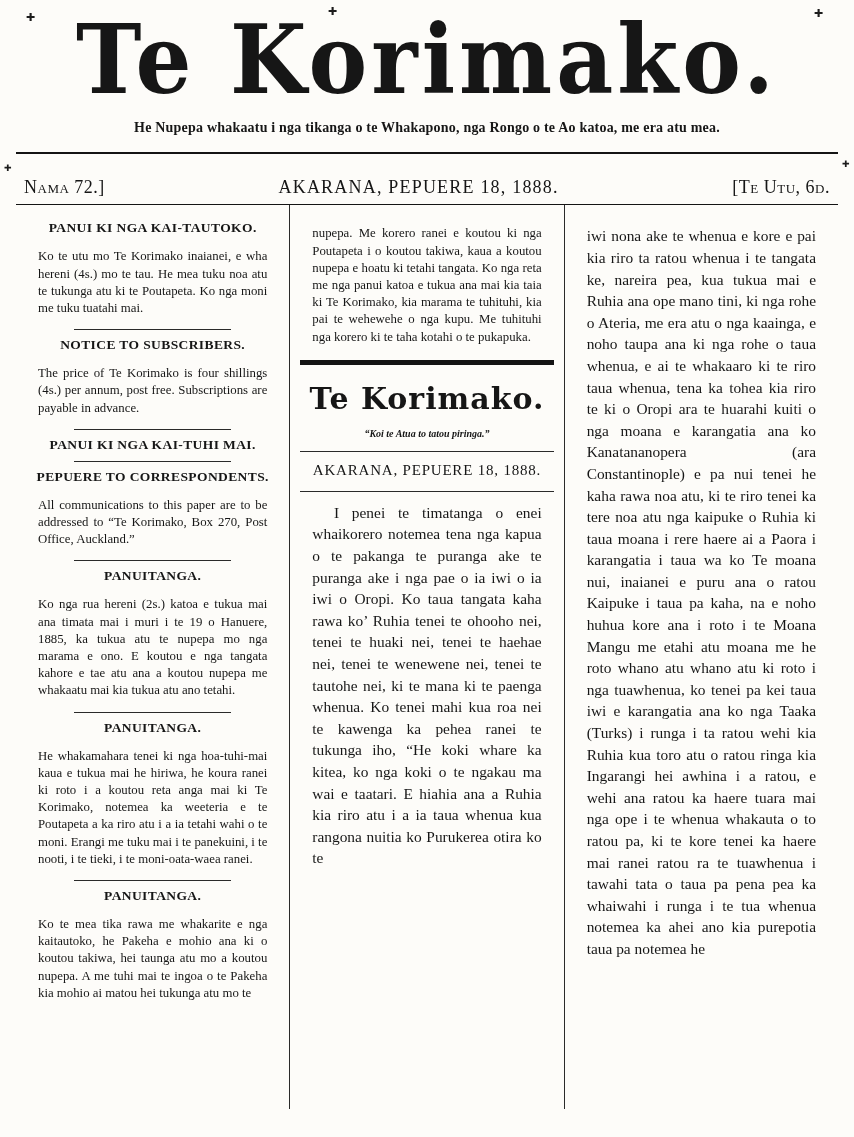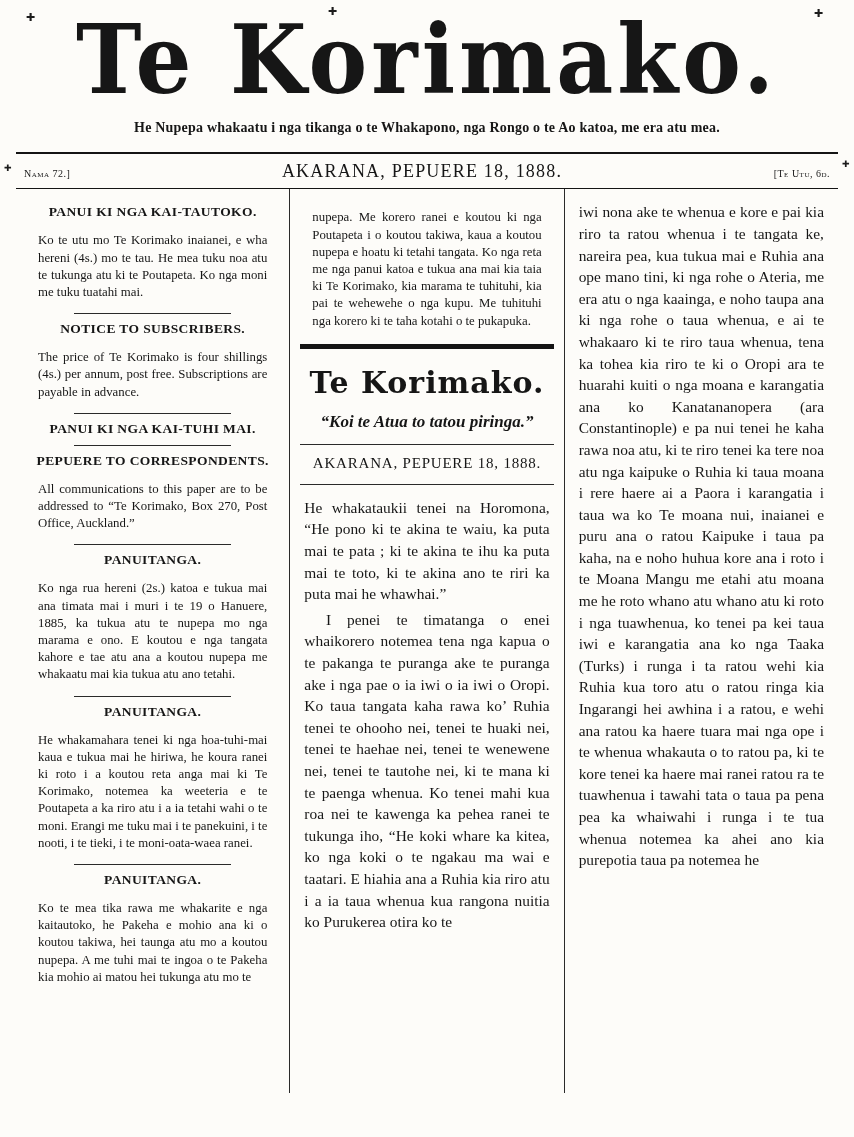--- a/index.html
+++ b/index.html
@@ -42,21 +42,21 @@
     font-size:14px;
     letter-spacing:.2px;
   }
   .rule-top { border:0; border-top:2.5px solid #141414; margin:16px 16px 0; }
   .dateline-row {
     display:flex; justify-content:space-between; align-items:baseline;
     padding:7px 24px 6px;
   }
   .issue-number, .price-tag {
     font-variant:small-caps;
-    font-size:10px; letter-spacing:.5px;
+    font-size:18px; letter-spacing:.5px;margin-top:16px;
   }
   .edition-dateline { font-size:18px; letter-spacing:1.2px; }
   .rule-mid { border:0; border-top:1.5px solid #141414; margin:0 16px; }
 
   .columns {
     display:flex; align-items:stretch;
     margin:0 16px;
     height:904px;
   }
   .col { flex:1 1 0; padding:8px 10px 0; overflow:hidden; box-sizing:border-box; }
@@ -87,32 +87,32 @@
     text-align:center;
     font-family:"DejaVu Serif", serif;
     font-weight:700;
     font-size:30px;
     letter-spacing:1px;
   }
   .masthead-motto {
     text-align:center;
     font-style:italic;
     font-weight:700;
-    font-size:17px;
+    font-size:10px;
     margin-top:12px;
   }
   .column-rule { border:0; border-top:1.2px solid #2a2a2a; margin:12px 0 10px; }
   .column-dateline {
     text-align:center;
     font-size:15px;
     letter-spacing:.8px;
   }
 
   .article-paragraph {
-    margin:4px;
+    margin:12px;
     font-size:15.4px;
     line-height:21.6px;
     text-align:justify;
   }
   .article-paragraph.lead { margin-top:12px; }
   .article-paragraph.indent { text-indent:1.4em; margin-top:2px; }
 </style>
 </head>
 <body>
 
@@ -174,21 +174,20 @@
 
       <div class="thick-divider"></div>
 
       <div class="inner-masthead-title">Te Korimako.</div>
       <div class="masthead-motto">“Koi te Atua to tatou piringa.”</div>
 
       <hr class="column-rule">
       <div class="column-dateline">AKARANA, PEPUERE 18, 1888.</div>
       <hr class="column-rule">
 
-      <p class="article-paragraph lead">He whakataukii tenei na Horomona, “He pono ki te akina te waiu, ka puta mai te pata ; ki te akina te ihu ka puta mai te toto, ki te akina ano te riri ka puta mai he whawhai.”</p>
       <p class="article-paragraph indent">I penei te timatanga o enei whaikorero notemea tena nga kapua o te pakanga te puranga ake te puranga ake i nga pae o ia iwi o ia iwi o Oropi. Ko taua tangata kaha rawa ko’ Ruhia tenei te ohooho nei, tenei te huaki nei, tenei te haehae nei, tenei te wenewene nei, tenei te tautohe nei, ki te mana ki te paenga whenua. Ko tenei mahi kua roa nei te kawenga ka pehea ranei te tukunga iho, “He koki whare ka kitea, ko nga koki o te ngakau ma wai e taatari. E hiahia ana a Ruhia kia riro atu i a ia taua whenua kua rangona nuitia ko Purukerea otira ko te</p>
     </section>
 
     <section class="col">
       <p class="article-paragraph">iwi nona ake te whenua e kore e pai kia riro ta ratou whenua i te tangata ke, nareira pea, kua tukua mai e Ruhia ana ope mano tini, ki nga rohe o Ateria, me era atu o nga kaainga, e noho taupa ana ki nga rohe o taua whenua, e ai te whakaaro ki te riro taua whenua, tena ka tohea kia riro te ki o Oropi ara te huarahi kuiti o nga moana e karangatia ana ko Kanatananopera (ara Constantinople) e pa nui tenei he kaha rawa noa atu, ki te riro tenei ka tere noa atu nga kaipuke o Ruhia ki taua moana i rere haere ai a Paora i karangatia i taua wa ko Te moana nui, inaianei e puru ana o ratou Kaipuke i taua pa kaha, na e noho huhua kore ana i roto i te Moana Mangu me etahi atu moana me he roto whano atu whano atu ki roto i nga tuawhenua, ko tenei pa kei taua iwi e karangatia ana ko nga Taaka (Turks) i runga i ta ratou wehi kia Ruhia kua toro atu o ratou ringa kia Ingarangi hei awhina i a ratou, e wehi ana ratou ka haere tuara mai nga ope i te whenua whakauta o to ratou pa, ki te kore tenei ka haere mai ranei ratou ra te tuawhenua i tawahi tata o taua pa pena pea ka whaiwahi i runga i te tua whenua notemea ka ahei ano kia purepotia taua pa notemea he</p>
     </section>
 
   </main>
 </div>
 

